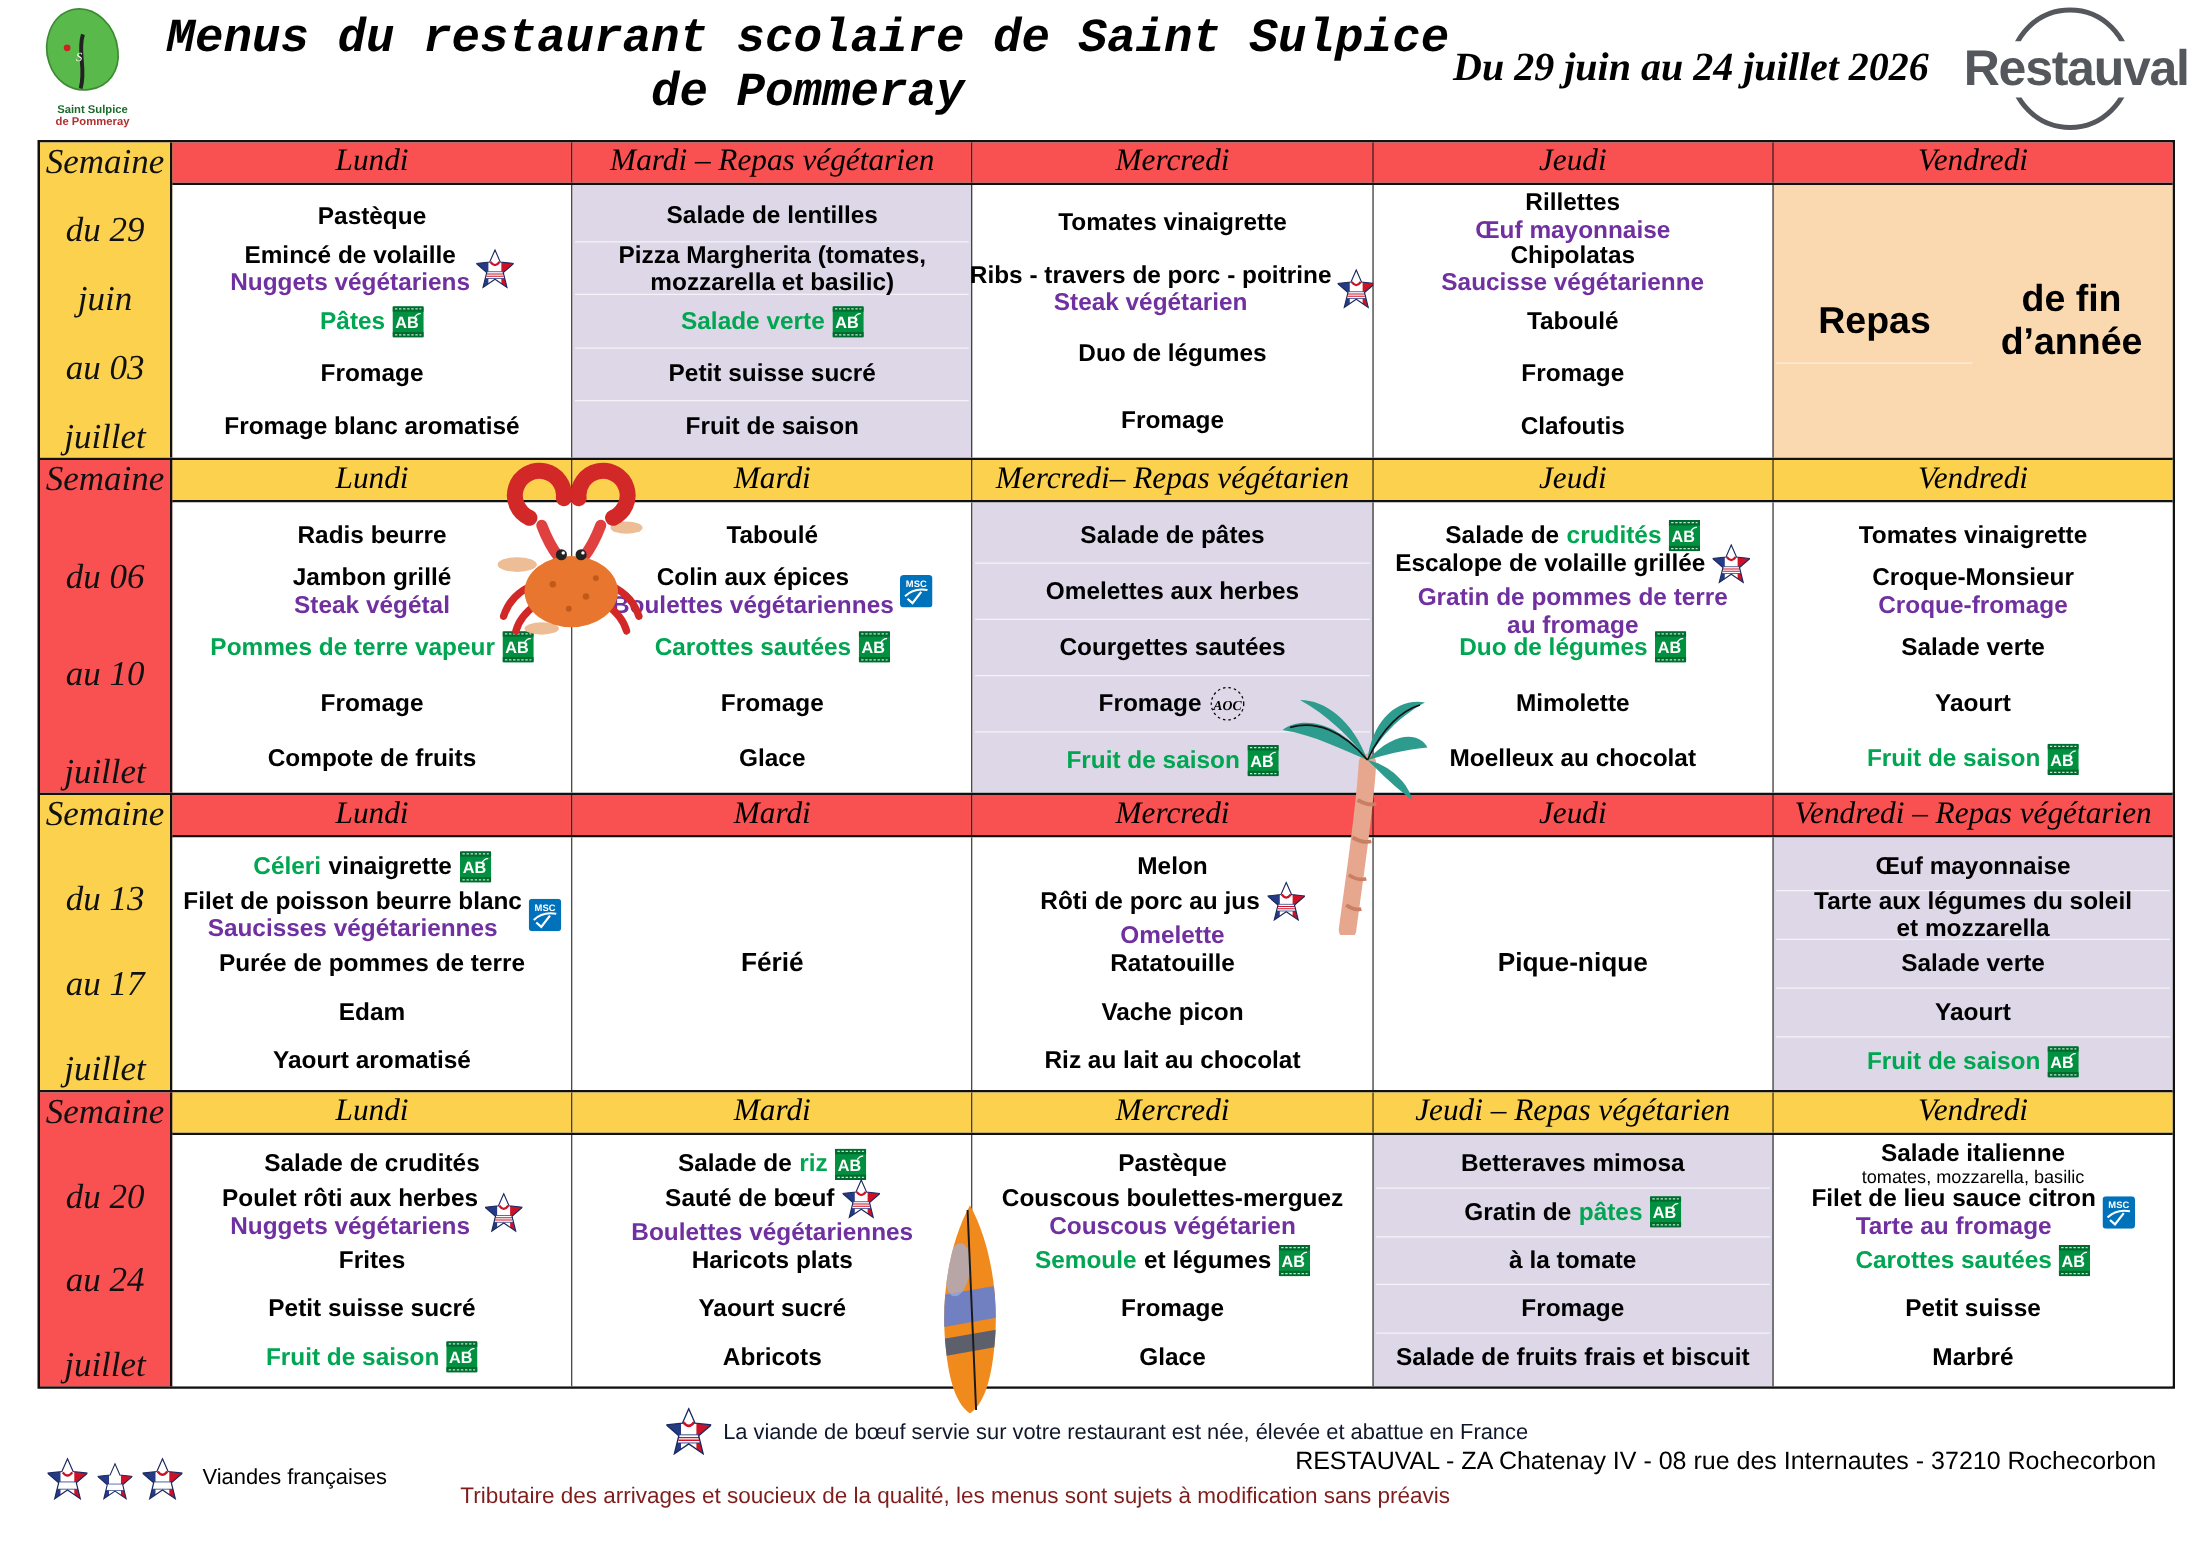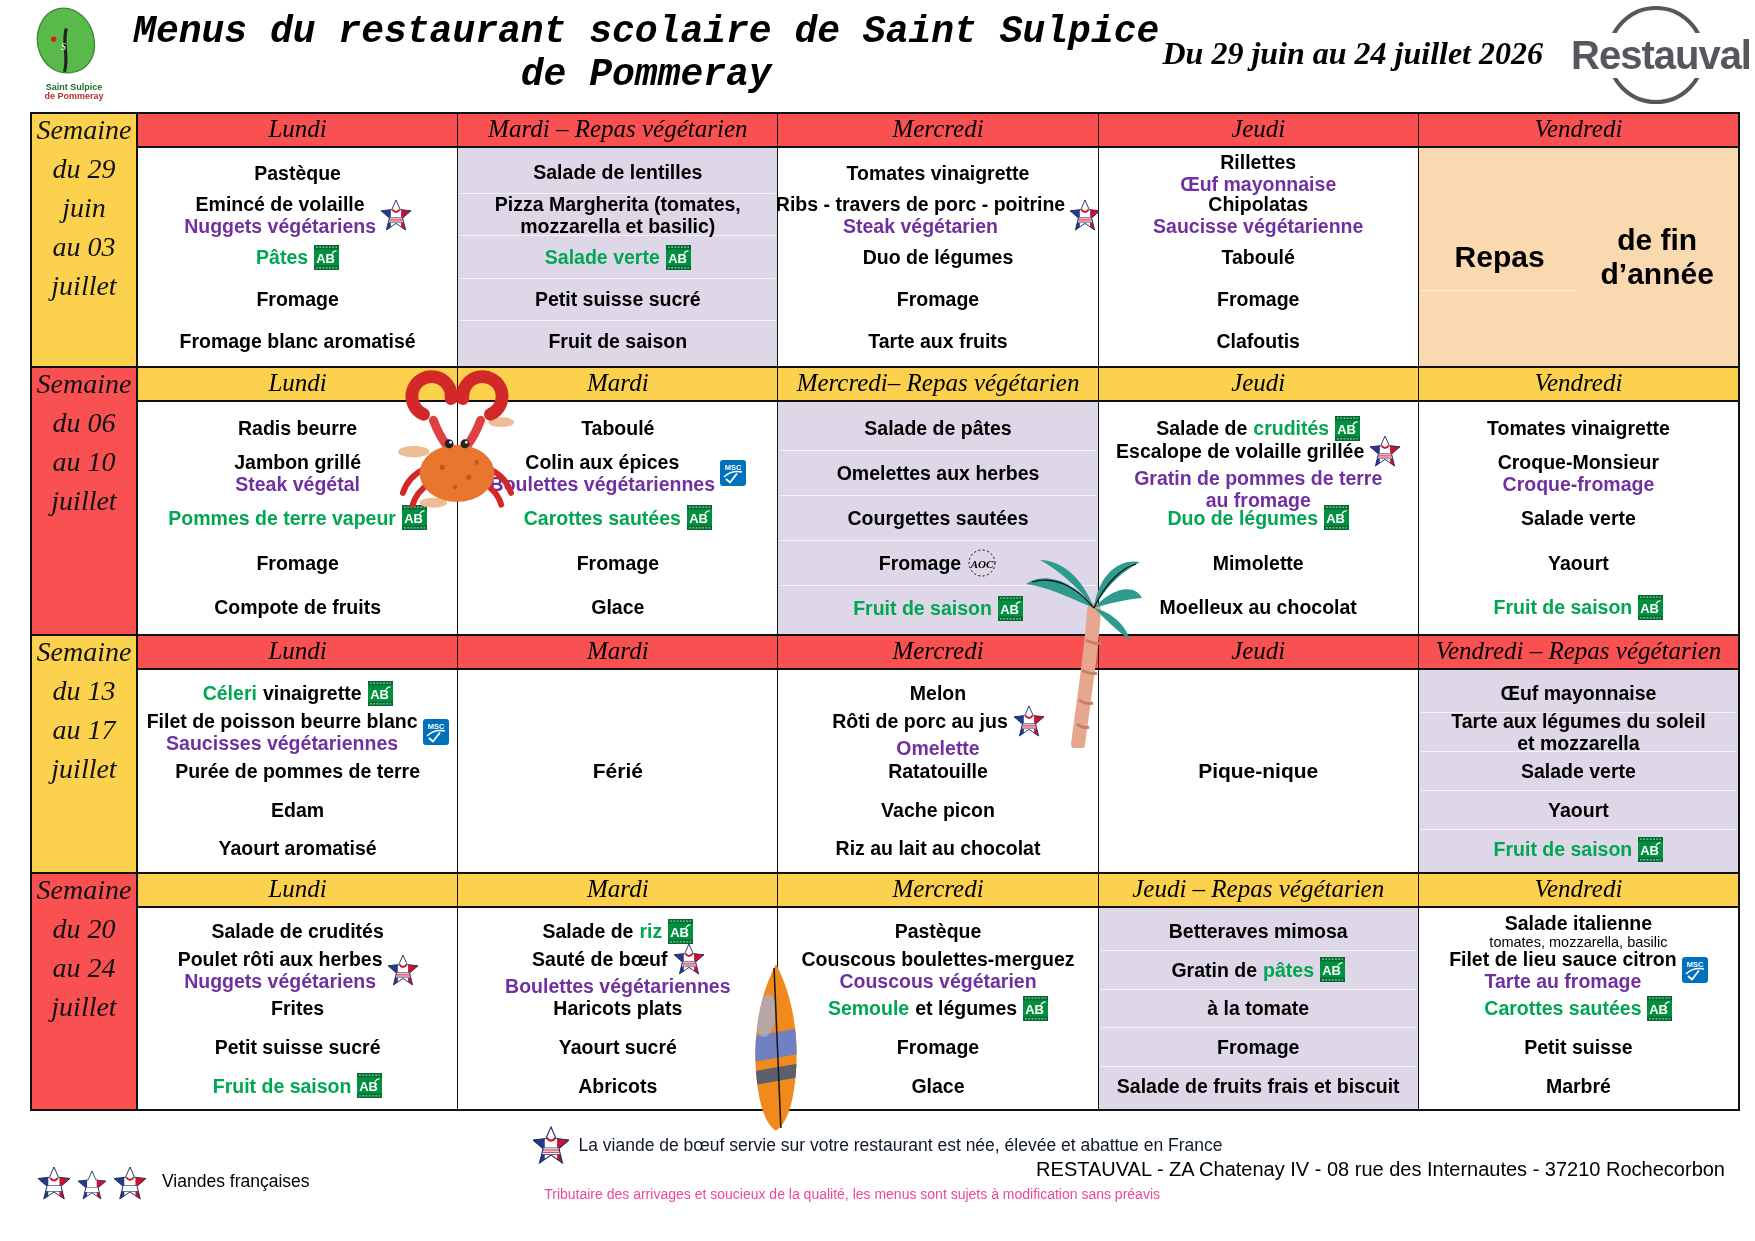--- a/index.html
+++ b/index.html
@@ -26,21 +26,21 @@
   .menu-table{position:absolute;left:30px;top:112px;width:1710px;border:2.5px solid #111;
               box-sizing:border-box;background:#fff;}
   .week-row{display:flex;border-bottom:2px solid #111;box-sizing:border-box;}
   .week-row:last-child{border-bottom:none;}
   .week-row:nth-child(1){height:254px;}
   .week-row:nth-child(2){height:268px;}
   .week-row:nth-child(3){height:238px;}
   .week-row:nth-child(4){height:235px;}
 
   .week-label{width:106px;flex:none;border-right:2px solid #111;box-sizing:border-box;
-              display:flex;flex-direction:column;justify-content:flex-start;align-items:center;
+              display:flex;flex-direction:column;justify-content:space-between;align-items:center;
               gap:7px;font-family:"Liberation Serif",serif;font-style:italic;font-size:28px;color:#111;}
   .bg-yellow{background:var(--yellow);}
   .bg-red{background:var(--red);}
 
   .week-body{flex:1;display:flex;flex-direction:column;min-width:0;}
   .day-header-row{display:flex;border-bottom:2px solid #111;height:32px;flex:none;}
   .day-header{flex:1;text-align:center;font-family:"Liberation Serif",serif;font-style:italic;
               font-size:25px;line-height:30px;color:#000;border-right:1px solid #111;
               box-sizing:border-box;white-space:nowrap;overflow:hidden;}
   .day-header:last-child{border-right:none;}
@@ -71,21 +71,21 @@
   .food-icon svg{display:block;}
 
   
   .footer-beef{position:absolute;left:0;top:1126px;width:100%;display:flex;align-items:center;
                justify-content:center;gap:10px;font-size:17.5px;color:#0f172a;}
   .footer-address{position:absolute;right:30px;top:1158px;font-size:20px;color:#000;}
   .footer-meats{position:absolute;left:38px;top:1166px;display:flex;align-items:flex-end;gap:8px;
                 font-size:17.5px;color:#000;}
   .footer-meats .lbl{margin-left:8px;padding-bottom:8px;}
   .footer-disclaimer{position:absolute;left:0;top:1186px;width:1160px;text-align:right;
-                     font-size:14px;color:#ec4899;}
+                     font-size:18px;color:#7f1d1d;}
 
   
   .deco{position:absolute;pointer-events:none;z-index:5;}
   .deco-crab{left:398px;top:352px;}
   .deco-palm{left:1022px;top:548px;}
   .deco-surf{left:737px;top:960px;}
 </style>
 </head>
 <body>
 
@@ -289,27 +289,20 @@
                 <div class="row-lines">
                   <div class="menu-line">
                     <span class="c-k">Duo de légumes</span>
                   </div>
                 </div>
               </div>
               <div class="menu-row">
                 <div class="row-lines">
                   <div class="menu-line">
                     <span class="c-k">Fromage</span>
-                  </div>
-                </div>
-              </div>
-              <div class="menu-row">
-                <div class="row-lines">
-                  <div class="menu-line">
-                    <span class="c-k">Tarte aux fruits</span>
                   </div>
                 </div>
               </div>
             </div>
             <div class="day-cell">
               <div class="menu-row">
                 <div class="row-lines">
                   <div class="menu-line">
                     <span class="c-k">Rillettes</span>
                   </div>

